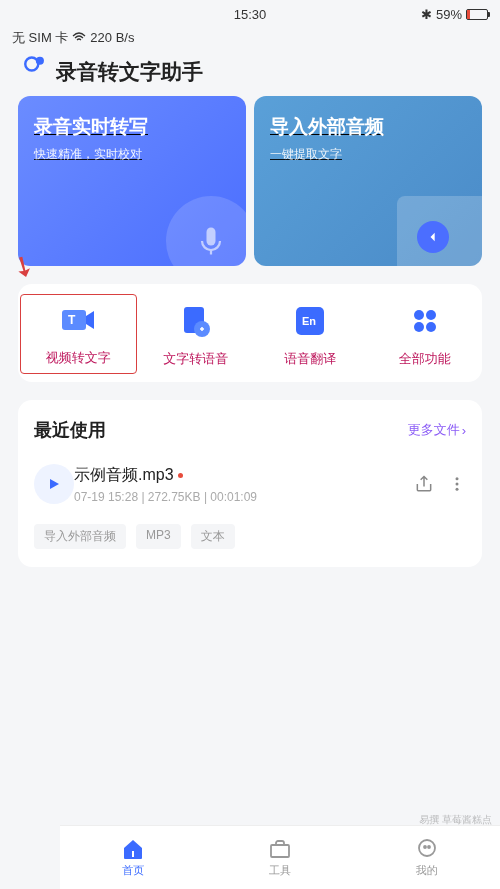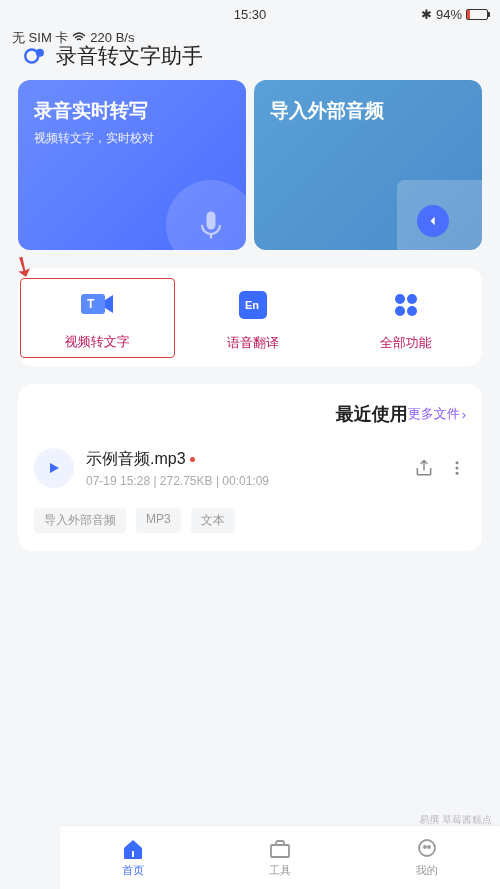--- a/index.html
+++ b/index.html
@@ -6,47 +6,47 @@
     body { width: 500px; height: 889px; background: #f5f6f8; position: relative; overflow: hidden; }
     
     .status-bar { height: 28px; display: flex; align-items: center; justify-content: space-between; padding: 0 12px; font-size: 13px; color: #333; background: #f5f6f8; }
     .status-left { display: flex; align-items: center; gap: 4px; margin-top: 47px; }
     .status-right { display: flex; align-items: center; gap: 4px; }
     .battery { width: 22px; height: 11px; border: 1px solid #333; border-radius: 2px; position: relative; }
     .battery::after { content: ''; position: absolute; right: -3px; top: 2px; width: 2px; height: 5px; background: #333; border-radius: 0 1px 1px 0; }
     .battery-fill { width: 16%; height: 100%; background: #e74c3c; }
     
     .app-title { display: flex; align-items: center; padding: 14px 22px 10px; gap: 8px; }
-    .app-title-text { font-size: 21px; font-weight: 400; color: #222; }
+    .app-title-text { font-size: 21px; font-weight: 700; color: #222; margin-top: 16px; }
     .logo { width: 26px; height: 26px; }
     
-    .hero-cards { display: flex; gap: 8px; padding: 0 18px; }
+    .hero-cards { display: flex; gap: 8px; padding: 0 18px; text-decoration: underline; }
     .hero-card { flex: 1; border-radius: 12px; padding: 18px 16px; height: 170px; position: relative; overflow: hidden; color: #fff; }
     .hero-card.blue { background: linear-gradient(135deg, #6b8cff, #4b6eff); }
     .hero-card.teal { background: linear-gradient(135deg, #5aa0d8, #4a8bc8); }
     .hero-title { font-size: 19px; font-weight: 600; margin-bottom: 6px; }
     .hero-sub { font-size: 12px; opacity: 0.9; }
     .hero-mic { position: absolute; bottom: -20px; right: -10px; width: 90px; height: 90px; background: rgba(255,255,255,0.15); border-radius: 50%; display: flex; align-items: center; justify-content: center; }
     .hero-folder { position: absolute; bottom: -10px; right: -15px; width: 100px; height: 80px; background: rgba(255,255,255,0.2); border-radius: 8px; }
     .hero-folder::before { content: ''; position: absolute; left: 20px; top: 25px; width: 32px; height: 32px; background: #4b6eff; border-radius: 50%; }
     
     .feature-row { display: flex; margin: 18px 18px 0; background: #fff; border-radius: 14px; padding: 12px 0 10px; }
     .feature-item { flex: 1; display: flex; flex-direction: column; align-items: center; gap: 8px; padding: 4px; }
     .feature-item.highlight { border: 1.5px solid #d94040; border-radius: 4px; margin: -2px 2px; }
     .feature-icon { width: 42px; height: 42px; display: flex; align-items: center; justify-content: center; }
     .feature-label { font-size: 13px; color: #be185d; }
     
     .arrow-annotation { position: absolute; left: 12px; top: 250px; color: #d94040; font-size: 28px; transform: rotate(30deg); }
     
     .recent-section { margin: 18px 18px 0; background: #fff; border-radius: 14px; padding: 18px 16px; }
-    .recent-header { display: flex; justify-content: flex-end; align-items: center; margin-bottom: 16px; }
+    .recent-header { display: flex; justify-content: space-between; align-items: center; margin-bottom: 16px; }
     .recent-title { font-size: 18px; font-weight: 600; color: #222; }
     .recent-more { font-size: 13px; color: #8b5cf6; display: flex; align-items: center; gap: 2px; }
     
-    .file-row { display: flex; align-items: center; gap: 12px; padding: 6px 0 14px; }
+    .file-row { display: flex; align-items: center; padding: 6px 0 14px; }
     .play-btn { width: 40px; height: 40px; background: #eef3ff; border-radius: 50%; display: flex; align-items: center; justify-content: center; }
     .file-info { flex: 1; }
     .file-name { font-size: 16px; color: #222; display: flex; align-items: center; gap: 4px; }
     .dot-red { width: 5px; height: 5px; background: #e74c3c; border-radius: 50%; }
     .file-meta { font-size: 12px; color: #aaa; margin-top: 4px; }
     .file-actions { display: flex; gap: 14px; align-items: center; color: #888; }
     
     .tags { display: flex; gap: 10px; margin-top: 6px; }
     .tag { font-size: 12px; color: #999; background: #f4f5f7; padding: 4px 10px; border-radius: 4px; }
     
@@ -65,68 +65,79 @@
   <div class="status-left">
     <span>无 SIM 卡</span>
     <svg width="14" height="12" viewBox="0 0 14 12">
         <path d="M1 4 Q7 -2 13 4 M3 6 Q7 2 11 6 M5 8 Q7 6 9 8 M7 10 L7 10" stroke="#333" stroke-width="1.2" fill="none"></path>
       </svg>
     <span>220 B/s</span>
   </div>
   <div style="position:absolute;left:50%;transform:translateX(-50%);text-align:center;">15:30</div>
   <div class="status-right">
     <span>✱</span>
-    <span>94%</span>
+    <span>59%</span>
     <div class="battery">
         <div class="battery-fill"></div>
       </div>
   </div>
 </div>
 
 <div class="app-title">
   <svg class="logo" viewBox="0 0 32 32">
     <circle cx="12" cy="16" r="8" fill="none" stroke="#3b6bff" stroke-width="3"></circle>
     <circle cx="22" cy="12" r="5" fill="#3b6bff"></circle>
   </svg>
   <span class="app-title-text">录音转文字助手</span>
 </div>
 
 <div class="hero-cards">
   <div class="hero-card blue">
     <div class="hero-title">录音实时转写</div>
-    <div class="hero-sub">视频转文字，实时校对</div>
+    <div class="hero-sub">快速精准，实时校对</div>
     <div class="hero-mic">
       <svg width="36" height="36" viewBox="0 0 24 24" fill="rgba(255,255,255,0.6)">
           <rect x="9" y="3" width="6" height="12" rx="3"></rect>
           <path d="M6 12a6 6 0 0012 0M12 18v3" stroke="rgba(255,255,255,0.6)" stroke-width="1.5" fill="none"></path>
         </svg>
     </div>
   </div>
   <div class="hero-card teal">
     <div class="hero-title">导入外部音频</div>
+    <div class="hero-sub">一键提取文字</div>
     <div class="hero-folder">
       <svg style="position:absolute;left:26px;top:31px" width="20" height="20" viewBox="0 0 24 24" fill="#fff">
           <path d="M14 7l-5 5 5 5V7z"></path>
         </svg>
     </div>
   </div>
 </div>
 
 <div class="arrow-annotation">➘</div>
 
 <div class="feature-row">
   <div class="feature-item highlight">
     <div class="feature-icon">
       <svg width="40" height="32" viewBox="0 0 40 32">
           <rect x="4" y="6" width="24" height="20" rx="3" fill="#5b8bff"></rect>
           <text x="10" y="20" fill="#fff" font-size="12" font-weight="bold">T</text>
           <path d="M28 12l8-5v18l-8-5z" fill="#3b6bff"></path>
         </svg>
     </div>
     <span class="feature-label">视频转文字</span>
+  </div>
+  <div class="feature-item">
+    <div class="feature-icon">
+      <svg width="36" height="36" viewBox="0 0 36 36">
+          <rect x="6" y="4" width="20" height="26" rx="3" fill="#3b6bff"></rect>
+          <circle cx="24" cy="26" r="8" fill="#5b8bff"></circle>
+          <path d="M22 26h4M24 24v4" stroke="#fff" stroke-width="1.5"></path>
+        </svg>
+    </div>
+    <span class="feature-label">文字转语音</span>
   </div>
   <div class="feature-item">
     <div class="feature-icon">
       <svg width="36" height="36" viewBox="0 0 36 36">
           <rect x="4" y="4" width="28" height="28" rx="5" fill="#3b6bff"></rect>
           <text x="10" y="22" fill="#fff" font-size="11" font-weight="bold">En</text>
         </svg>
     </div>
     <span class="feature-label">语音翻译</span>
   </div>

